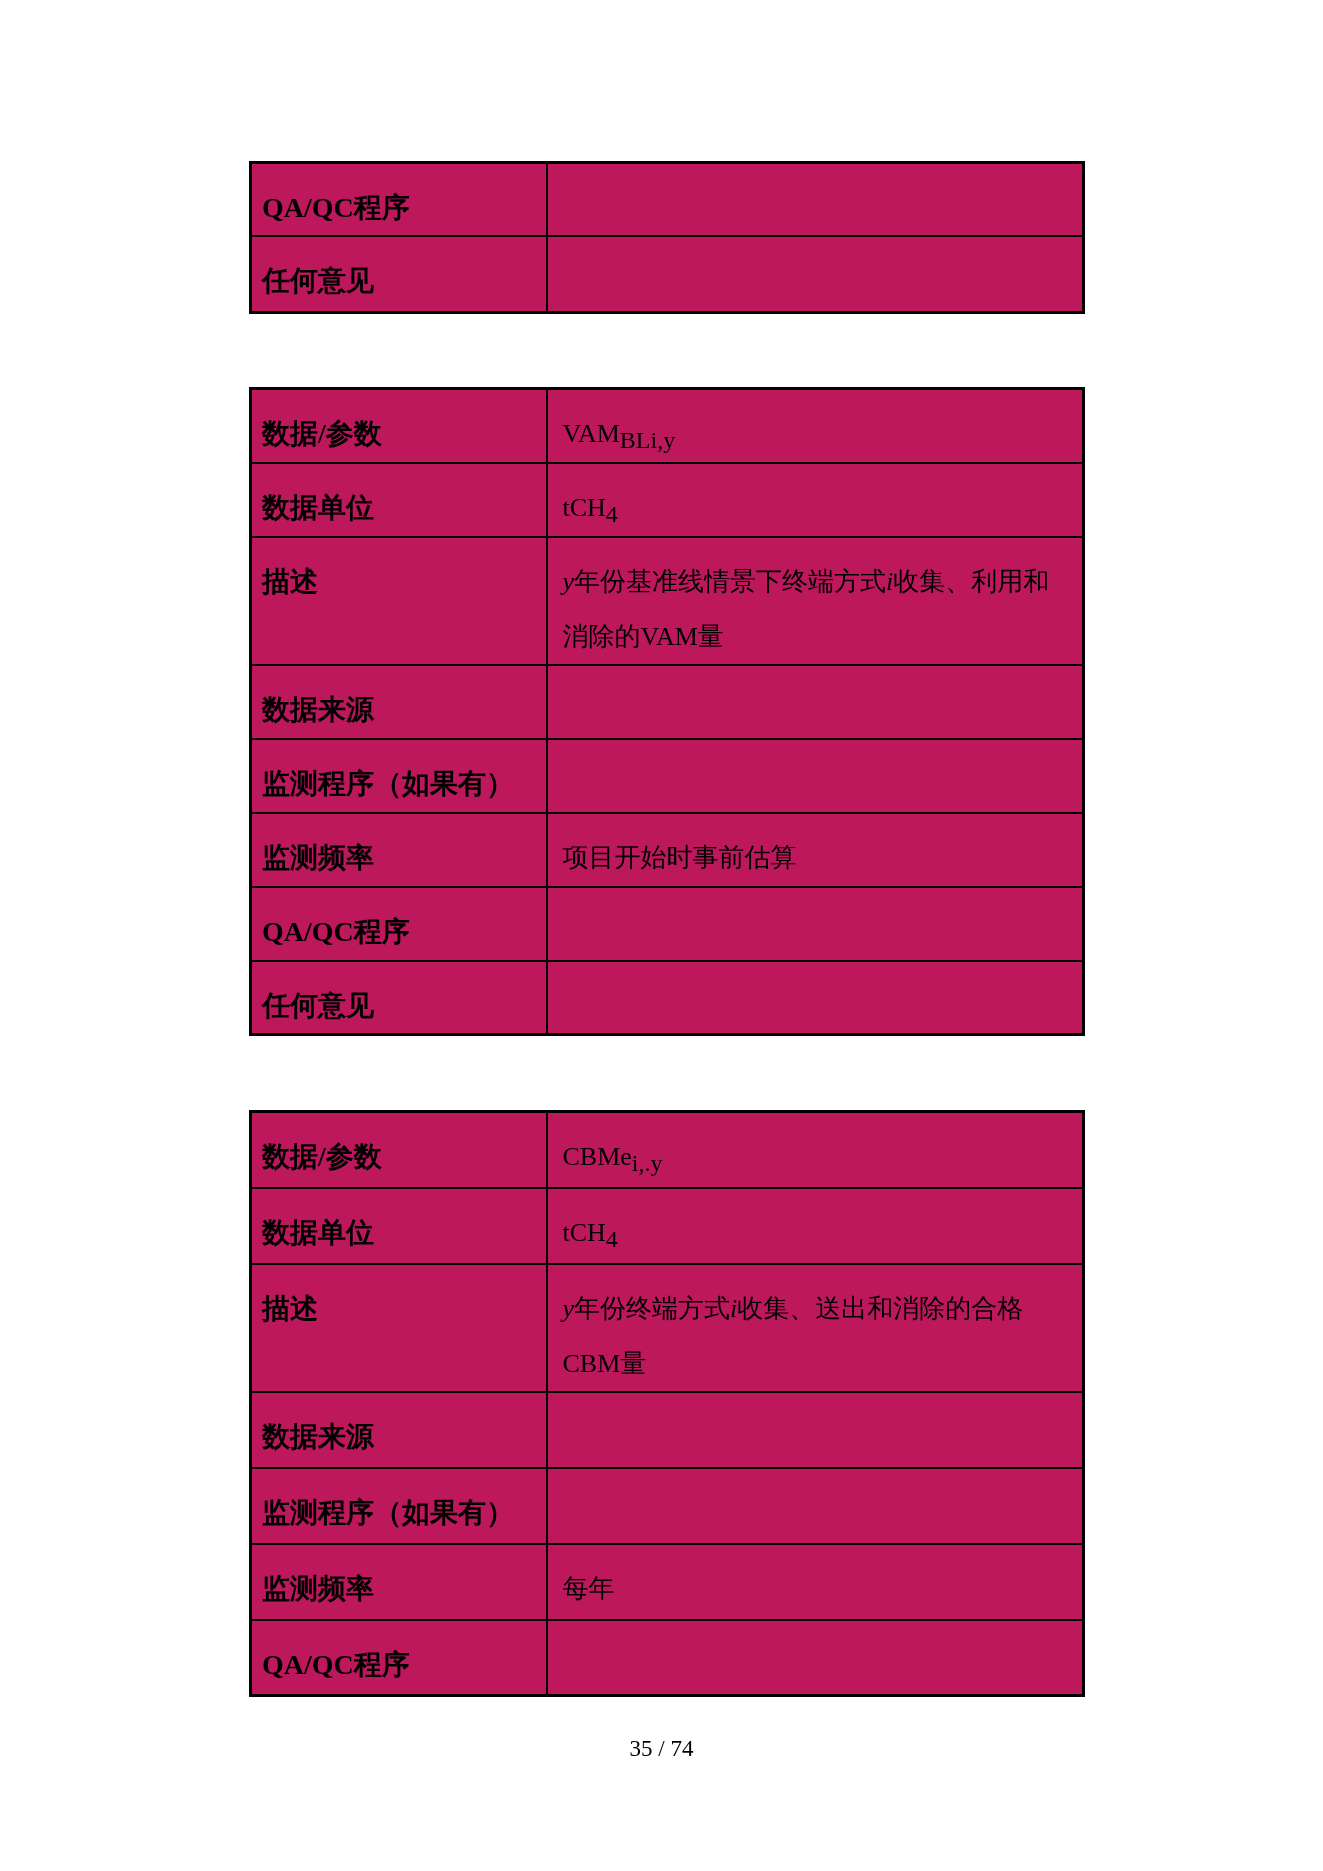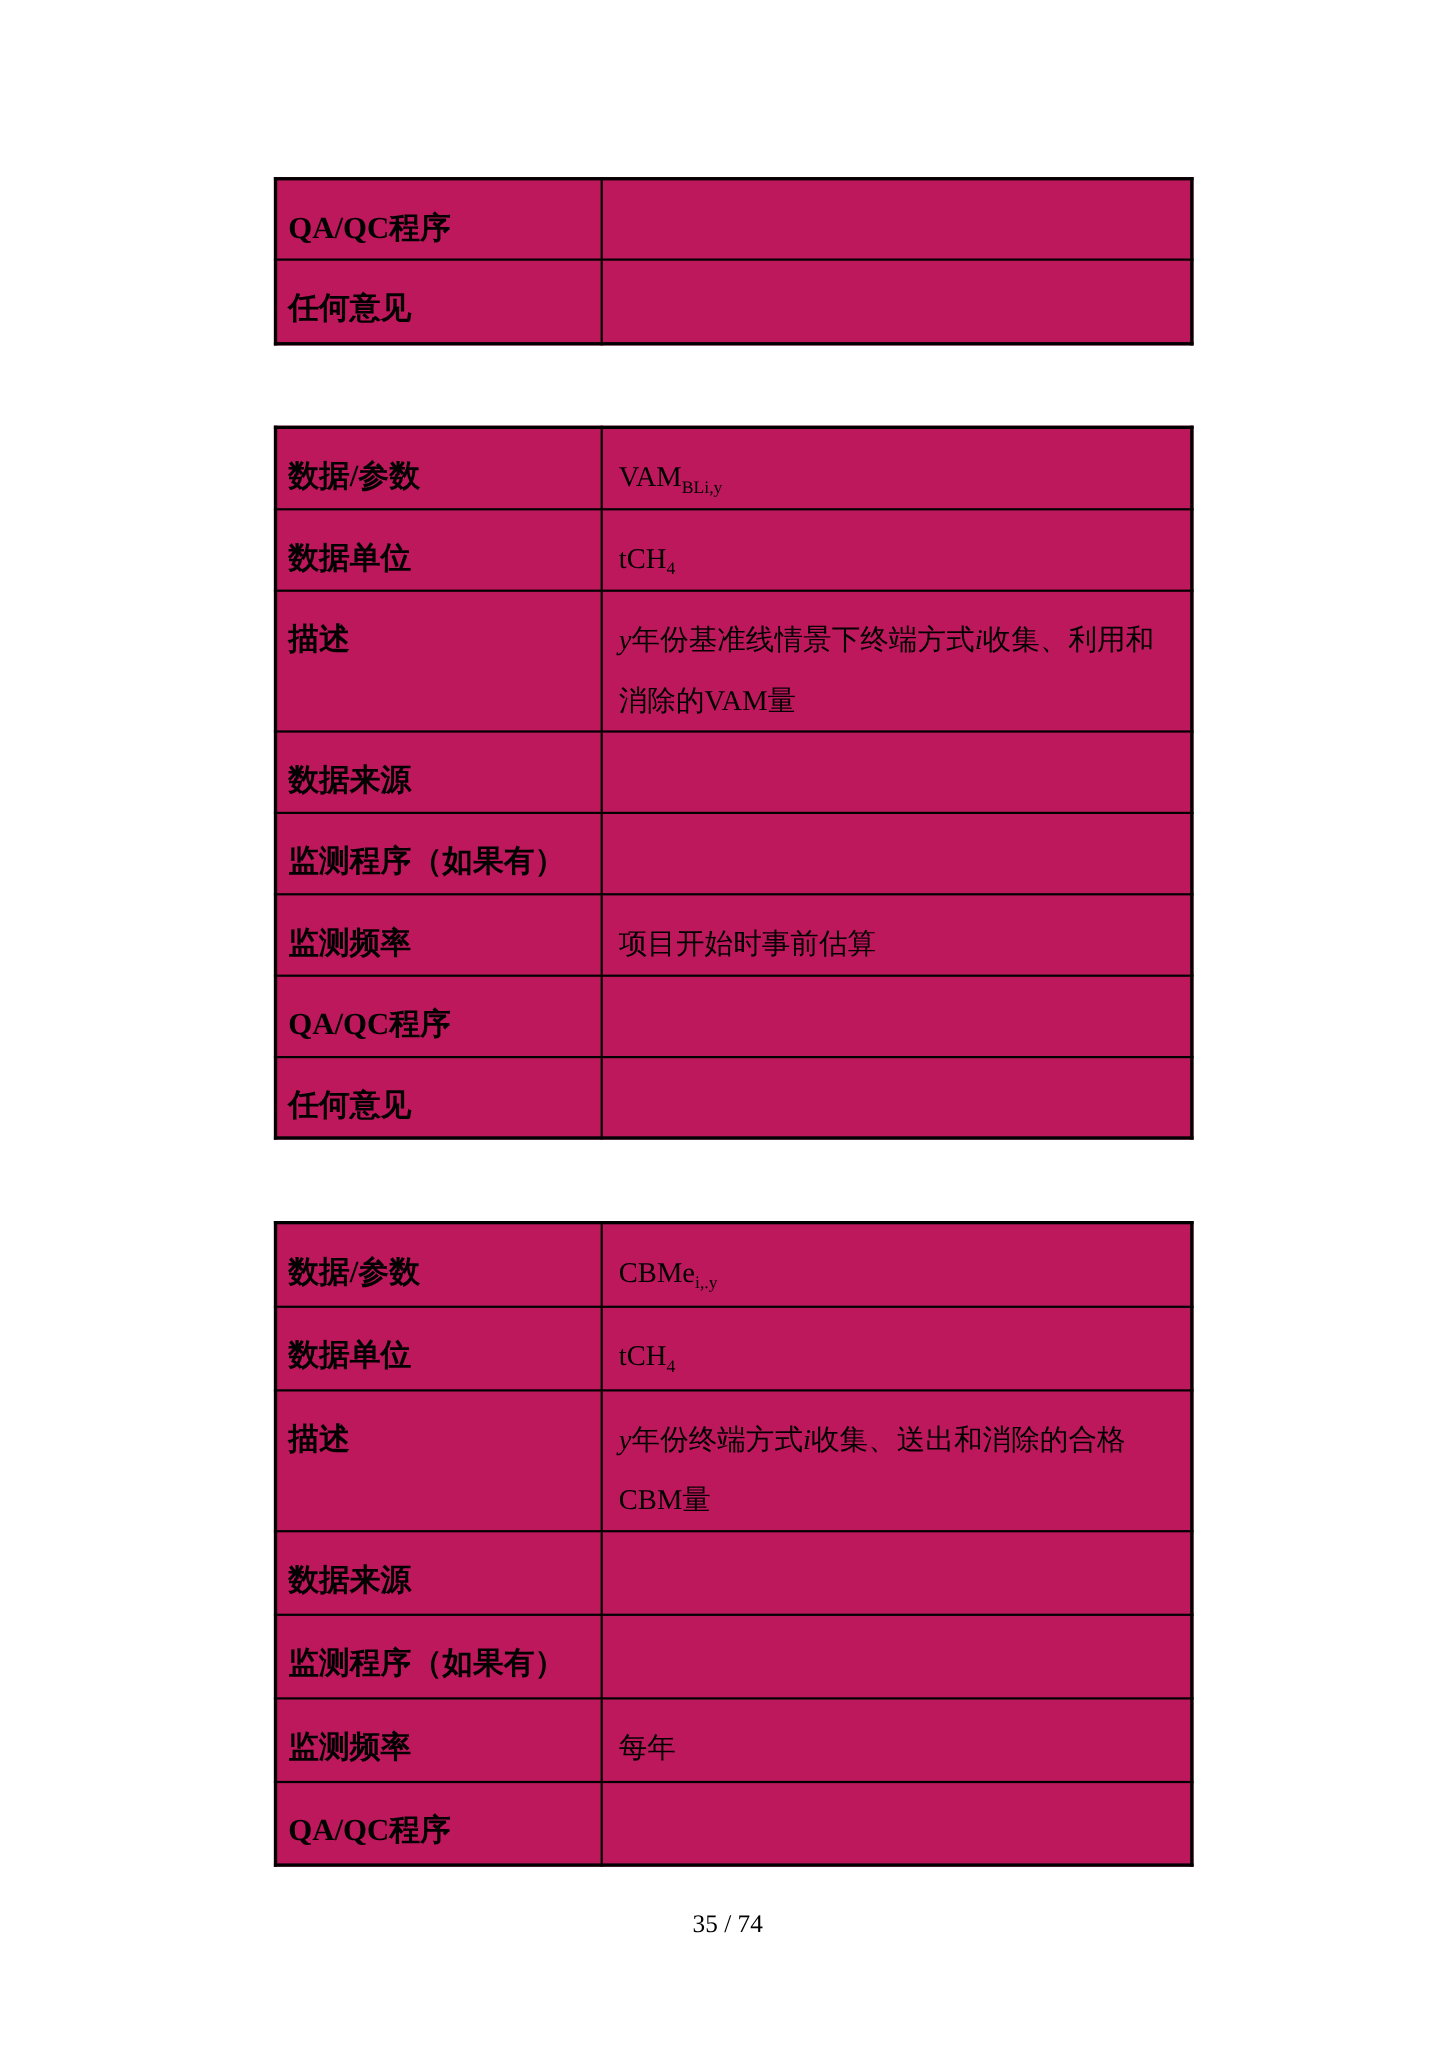--- a/index.html
+++ b/index.html
@@ -42,21 +42,21 @@
   .param-table td.value-cell {
     font-size: 26px;
     padding-left: 15px;
   }
   tr.h73 > td { height: 73px; box-sizing: border-box; }
   tr.h74 > td { height: 74px; box-sizing: border-box; }
   tr.h76 > td { height: 76px; box-sizing: border-box; }
   tr.h127 > td { height: 127px; box-sizing: border-box; }
 
   .value-cell sub {
-    font-size: 16px;
+    font-size: 24px;
     line-height: 0;
   }
   .seg-italic { font-style: italic; }
 
   .page-footer {
     position: absolute;
     left: 0;
     top: 1735px;
     width: 100%;
     text-align: center;

